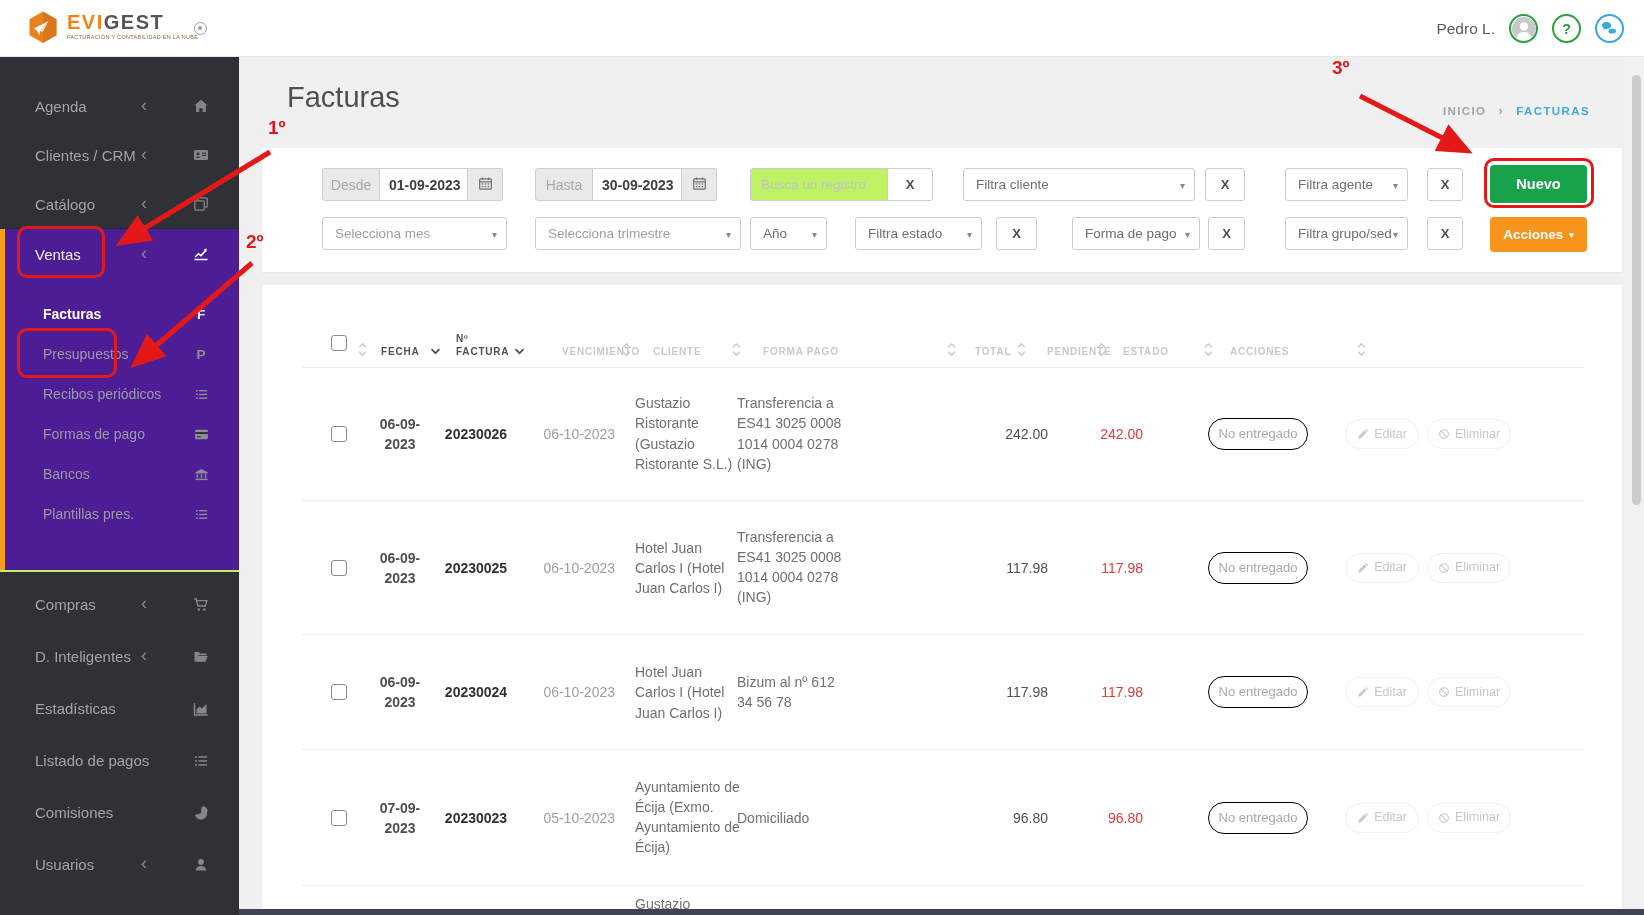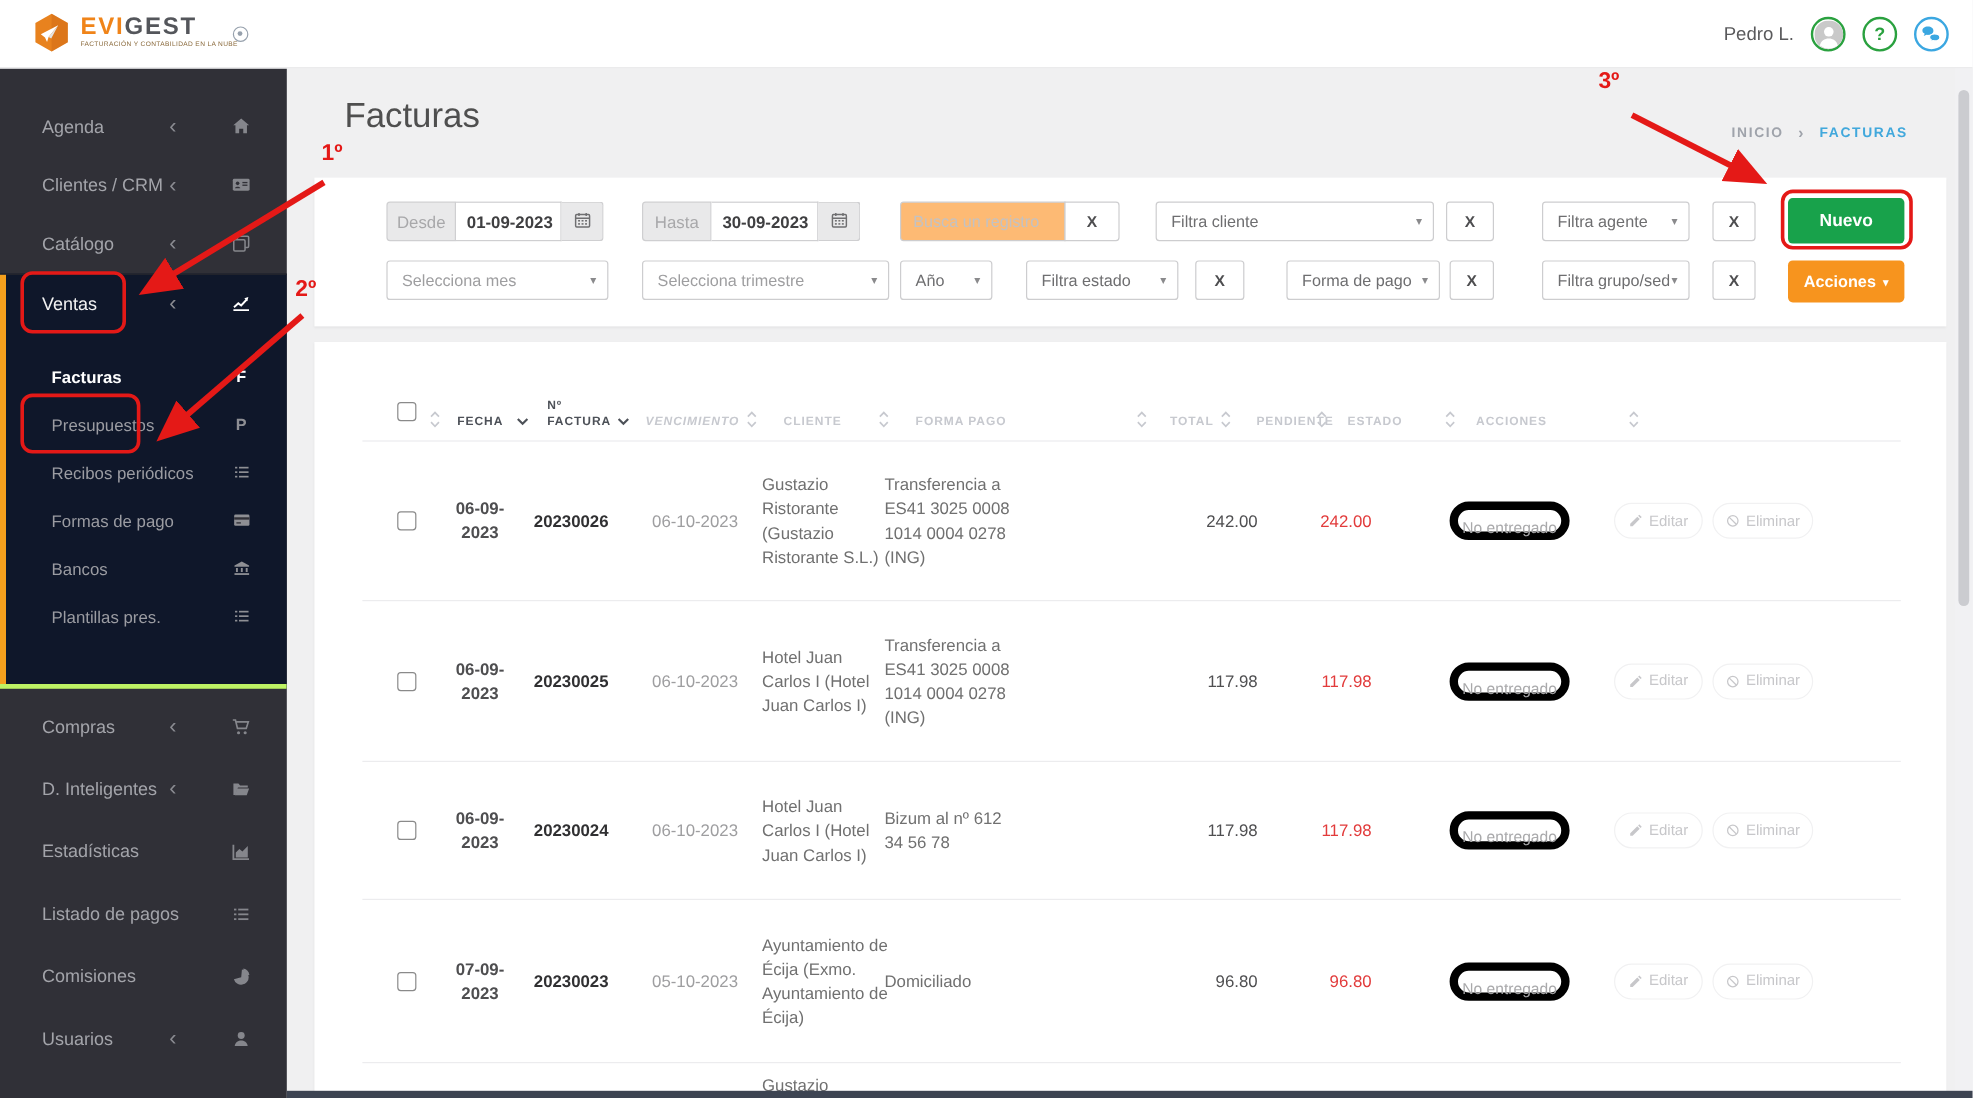--- a/index.html
+++ b/index.html
@@ -24,21 +24,21 @@
 
 
 .sidebar{position:absolute;top:57px;left:0;width:239px;height:858px;background:#303037;z-index:10;padding-top:24px;overflow:hidden}
 .side-item{position:relative;height:49px;cursor:pointer}
 .side-item .lbl{position:absolute;left:35px;top:50%;transform:translateY(-50%);font-size:15px;color:#A3A4AA;white-space:nowrap}
 .side-item .chev{position:absolute;left:141px;top:50%;transform:translateY(-54%);font-size:18px;color:#8A8B91}
 .side-item .ico{position:absolute;left:188px;top:50%;transform:translateY(-50%);width:26px;text-align:center;color:#85868C}
 .side-item .ico svg{width:16px;height:16px;vertical-align:middle}
 .side-item.active .lbl{color:#F2F2F2}
 .side-item.active .ico{color:#fff}
-.ventas-group{position:relative;background:#0f172a;border-top:1px solid #27272D;border-bottom:4px solid #bef264}
+.ventas-group{position:relative;background:#4c1d95;border-top:1px solid #27272D;border-bottom:2px solid #bef264}
 .accent-bar{position:absolute;left:0;top:0;bottom:0;width:5px;background:#F5A01D}
 .submenu{padding:16px 0 36px 0}
 .sub-item{position:relative;height:40px;cursor:pointer}
 .sub-item .lbl{position:absolute;left:43px;top:50%;transform:translateY(-50%);font-size:14px;color:#9B9CA2;white-space:nowrap}
 .sub-item .letter{position:absolute;left:188px;top:50%;transform:translateY(-50%);width:26px;text-align:center;font-size:13.5px;font-weight:700;color:#8E8F94}
 .sub-item .ico{position:absolute;left:188px;top:50%;transform:translateY(-50%);width:26px;text-align:center;color:#8E8F94}
 .sub-item .ico svg{width:15px;height:15px;vertical-align:middle}
 .sub-item.active .lbl{color:#fff;font-weight:700}
 .sub-item.active .letter{color:#fff}
 .side-bottom .side-item{height:52px}
@@ -53,21 +53,21 @@
 .bc-cur{color:#41A8DC}
 .card{position:absolute;background:#fff;box-shadow:0 1px 2px rgba(0,0,0,.05)}
 .filters{left:23px;top:91px;width:1360px;height:124px}
 .tablecard{left:23px;top:228px;width:1360px;height:626px;overflow:hidden}
 
 
 .flab{position:absolute;height:33px;background:#E9E9EA;border:1px solid #CFCFD1;border-radius:3px 0 0 3px;color:#A8A8AA;font-size:14px;display:flex;align-items:center;justify-content:center}
 .fdate{position:absolute;height:33px;border:1px solid #CFCFD1;border-left:none;background:#fff;font-size:14px;font-weight:600;color:#3F3F41;padding:0 4px 0 9px;font-family:"Liberation Sans",sans-serif;outline:none}
 .fcal{position:absolute;height:33px;width:35px;background:#E9E9EA;border:1px solid #CFCFD1;border-left:none;border-radius:0 3px 3px 0;display:flex;align-items:center;justify-content:center;color:#6F6F71;cursor:pointer}
 .fcal svg{width:15px;height:15px}
-.ftext{position:absolute;height:33px;border:1px solid #CDCDCF;border-radius:3px 0 0 3px;background:#fdba74;font-size:13.5px;color:#4E4E50;padding:0 10px;font-family:"Liberation Sans",sans-serif;outline:none}
+.ftext{position:absolute;height:33px;border:1px solid #CDCDCF;border-radius:3px 0 0 3px;background:#bef264;font-size:13.5px;color:#4E4E50;padding:0 10px;font-family:"Liberation Sans",sans-serif;outline:none}
 .ftext::placeholder{color:#C2C2C4}
 .fsel{position:absolute;height:33px;background:#fff;border:1px solid #CDCDCF;border-radius:3px;font-size:13.5px;color:#6E6E70;display:flex;align-items:center;padding:0 24px 0 12px;cursor:pointer;overflow:hidden;white-space:nowrap}
 .fsel.muted{color:#9E9EA0}
 .fsel .caret{position:absolute;right:9px;top:50%;transform:translateY(-50%);font-size:10px;color:#8A8A8C}
 .fx{position:absolute;height:33px;background:#fff;border:1px solid #CDCDCF;border-radius:3px;color:#4E4E50;font-size:13px;font-weight:600;display:flex;align-items:center;justify-content:center;cursor:pointer}
 .btn-nuevo{position:absolute;left:1228px;top:17px;width:97px;height:38px;background:#18A24B;border:none;border-radius:4px;color:#fff;font-size:14.5px;font-weight:700;cursor:pointer;font-family:"Liberation Sans",sans-serif}
 .btn-acciones{position:absolute;left:1228px;top:69px;width:97px;height:35px;background:#F7941E;border:none;border-radius:4px;color:#fff;font-size:13.5px;font-weight:700;cursor:pointer;display:flex;align-items:center;justify-content:center;gap:6px;font-family:"Liberation Sans",sans-serif}
 .btn-acciones .caret{font-size:9px}
 
 
@@ -79,21 +79,21 @@
 .trow{position:absolute;left:40px;width:1282px}
 .trow.bline{border-top:1px solid #ECECEE}
 .cell{position:absolute;top:50%;transform:translateY(-50%);font-size:14px;color:#707070;line-height:1.45}
 .trow.partial .cell{top:8px;transform:none}
 .cb{appearance:none;-webkit-appearance:none;width:16px;height:16px;border:1.6px solid #8A8A8A;border-radius:3px;background:#fff;cursor:pointer;margin:0}
 .c-fecha{color:#4E4E50;font-weight:600;text-align:center}
 .c-fact{color:#303032;font-weight:700;text-align:center}
 .c-venc{color:#9E9EA0;text-align:right}
 .c-num{color:#4F4F51;text-align:right}
 .c-pend{color:#E23B3B;text-align:right}
-.badge{height:32px;line-height:30px;text-align:center;border:7px solid #000000;border-radius:16px;color:#A9A9AB;font-size:13px;background:#fff}
+.badge{height:32px;line-height:30px;text-align:center;border:1px solid #000000;border-radius:16px;color:#A9A9AB;font-size:13px;background:#fff}
 .rbtn{height:30px;border:1px solid #F1F1F2;border-radius:15px;background:#fff;color:#C7C7CA;font-size:12.5px;display:flex;align-items:center;justify-content:center;gap:5px;padding:0 8px;cursor:pointer;font-family:"Liberation Sans",sans-serif}
 .rbtn svg{width:12px;height:12px}
 
 
 .bottom-strip{position:absolute;left:239px;top:909px;width:1405px;height:6px;background:#3D4452;z-index:30}
 .scrollbar{position:absolute;right:0;top:57px;width:15px;height:858px;background:#F1F1F3;z-index:25}
 .scroll-thumb{position:absolute;left:3px;top:18px;width:9px;height:430px;background:#CBCCD0;border-radius:5px}
 
 
 .anno-label{position:absolute;color:#E41917;font-size:19px;font-weight:800;z-index:60;font-family:"Liberation Sans",sans-serif}
@@ -401,21 +401,21 @@
               <path d="M1.2 9.8L4.5 13.2 7.8 9.8" fill="none" stroke="currentColor" stroke-width="1.4"></path>
             </svg></span>
           <span class="hcell dark" style="left:79px;">FECHA</span>
           <span class="hsort dark" style="position:absolute;left:128px;bottom:12px"><svg width="11" height="7" viewBox="0 0 11 7">
               <path d="M1.5 1.2L5.5 5.2 9.5 1.2" fill="none" stroke="currentColor" stroke-width="1.8"></path>
             </svg></span>
           <span class="hcell dark" style="left:154px;width:66px;white-space:normal;">Nº FACTURA</span>
           <span class="hsort dark" style="position:absolute;left:212px;bottom:12px"><svg width="11" height="7" viewBox="0 0 11 7">
               <path d="M1.5 1.2L5.5 5.2 9.5 1.2" fill="none" stroke="currentColor" stroke-width="1.8"></path>
             </svg></span>
-          <span class="hcell" style="left:236px;font-style:italic;">VENCIMIENTO</span>
+          <span class="hcell" style="left:260px;">VENCIMIENTO</span>
           <span class="hsort" style="position:absolute;left:320px;bottom:10px"><svg width="9" height="15" viewBox="0 0 9 15">
               <path d="M1.2 5.2L4.5 1.8 7.8 5.2" fill="none" stroke="currentColor" stroke-width="1.4"></path>
               <path d="M1.2 9.8L4.5 13.2 7.8 9.8" fill="none" stroke="currentColor" stroke-width="1.4"></path>
             </svg></span>
           <span class="hcell" style="left:351px;">CLIENTE</span>
           <span class="hsort" style="position:absolute;left:430px;bottom:10px"><svg width="9" height="15" viewBox="0 0 9 15">
               <path d="M1.2 5.2L4.5 1.8 7.8 5.2" fill="none" stroke="currentColor" stroke-width="1.4"></path>
               <path d="M1.2 9.8L4.5 13.2 7.8 9.8" fill="none" stroke="currentColor" stroke-width="1.4"></path>
             </svg></span>
           <span class="hcell" style="left:461px;">FORMA PAGO</span>

